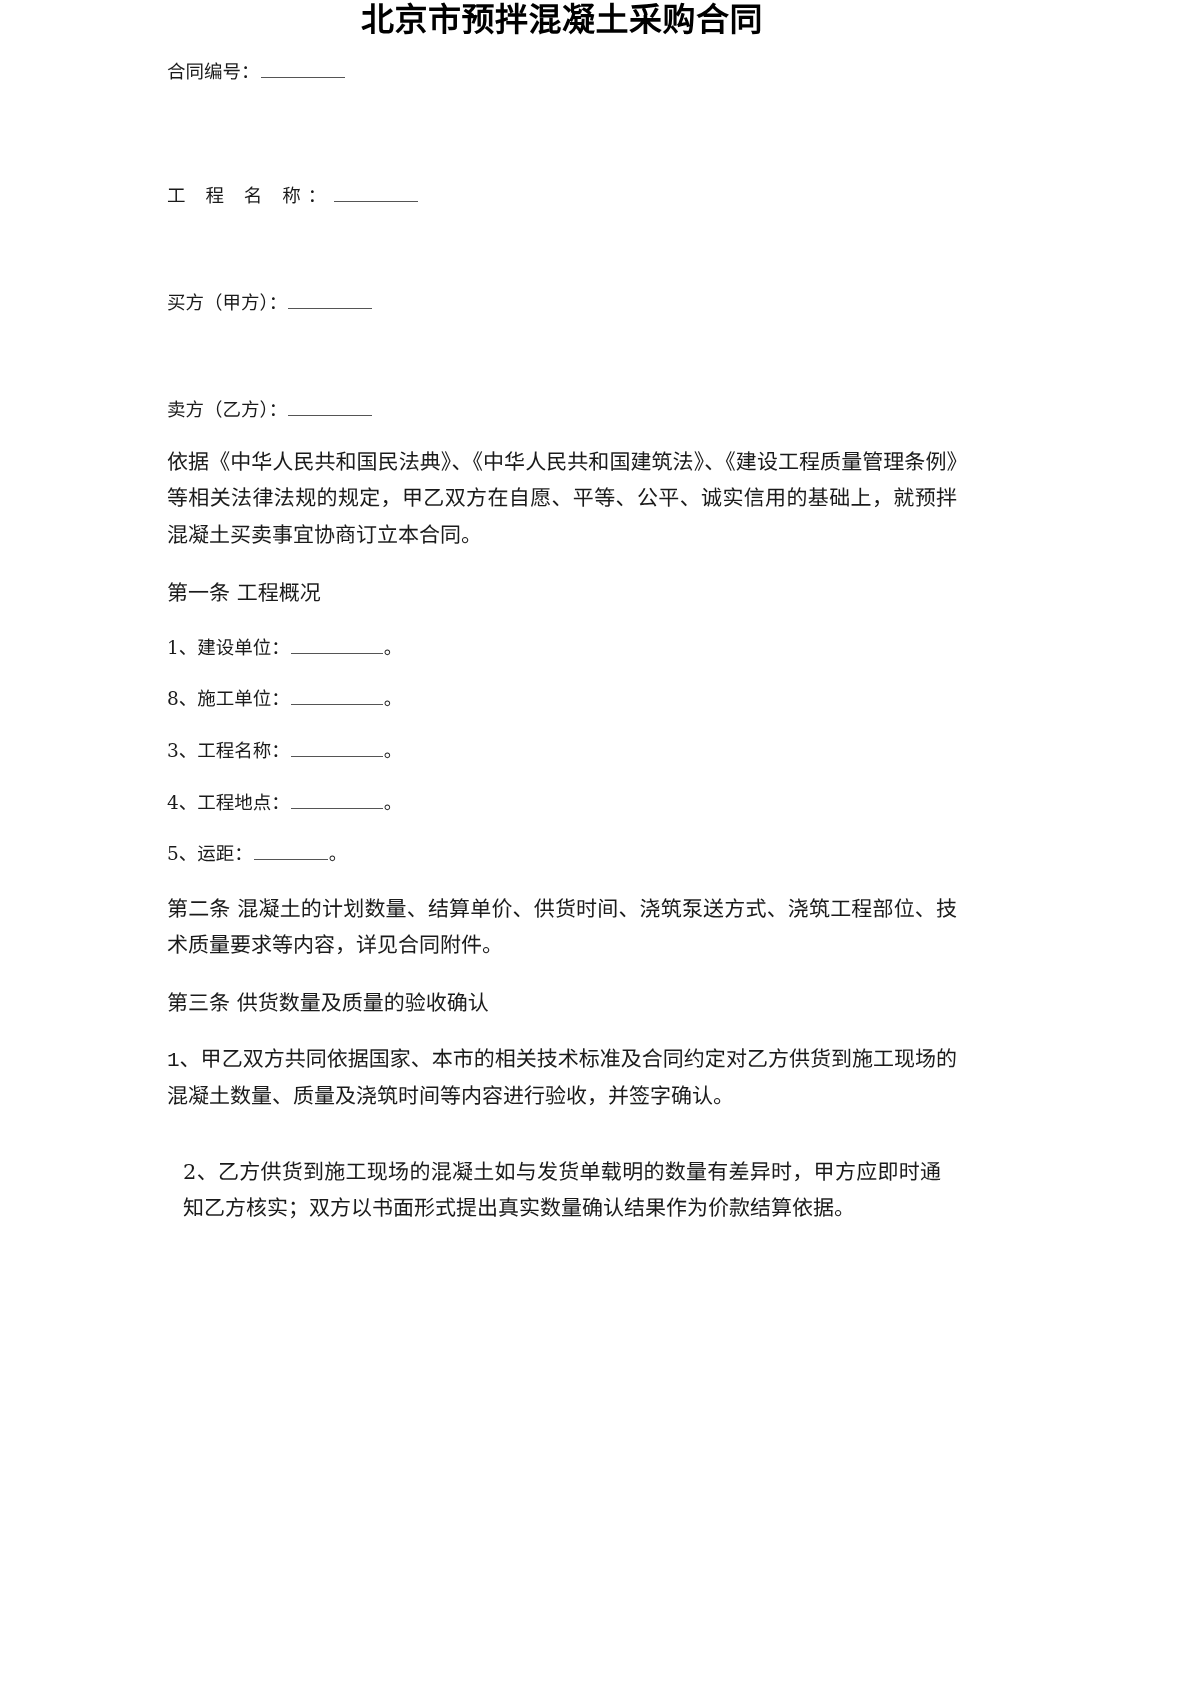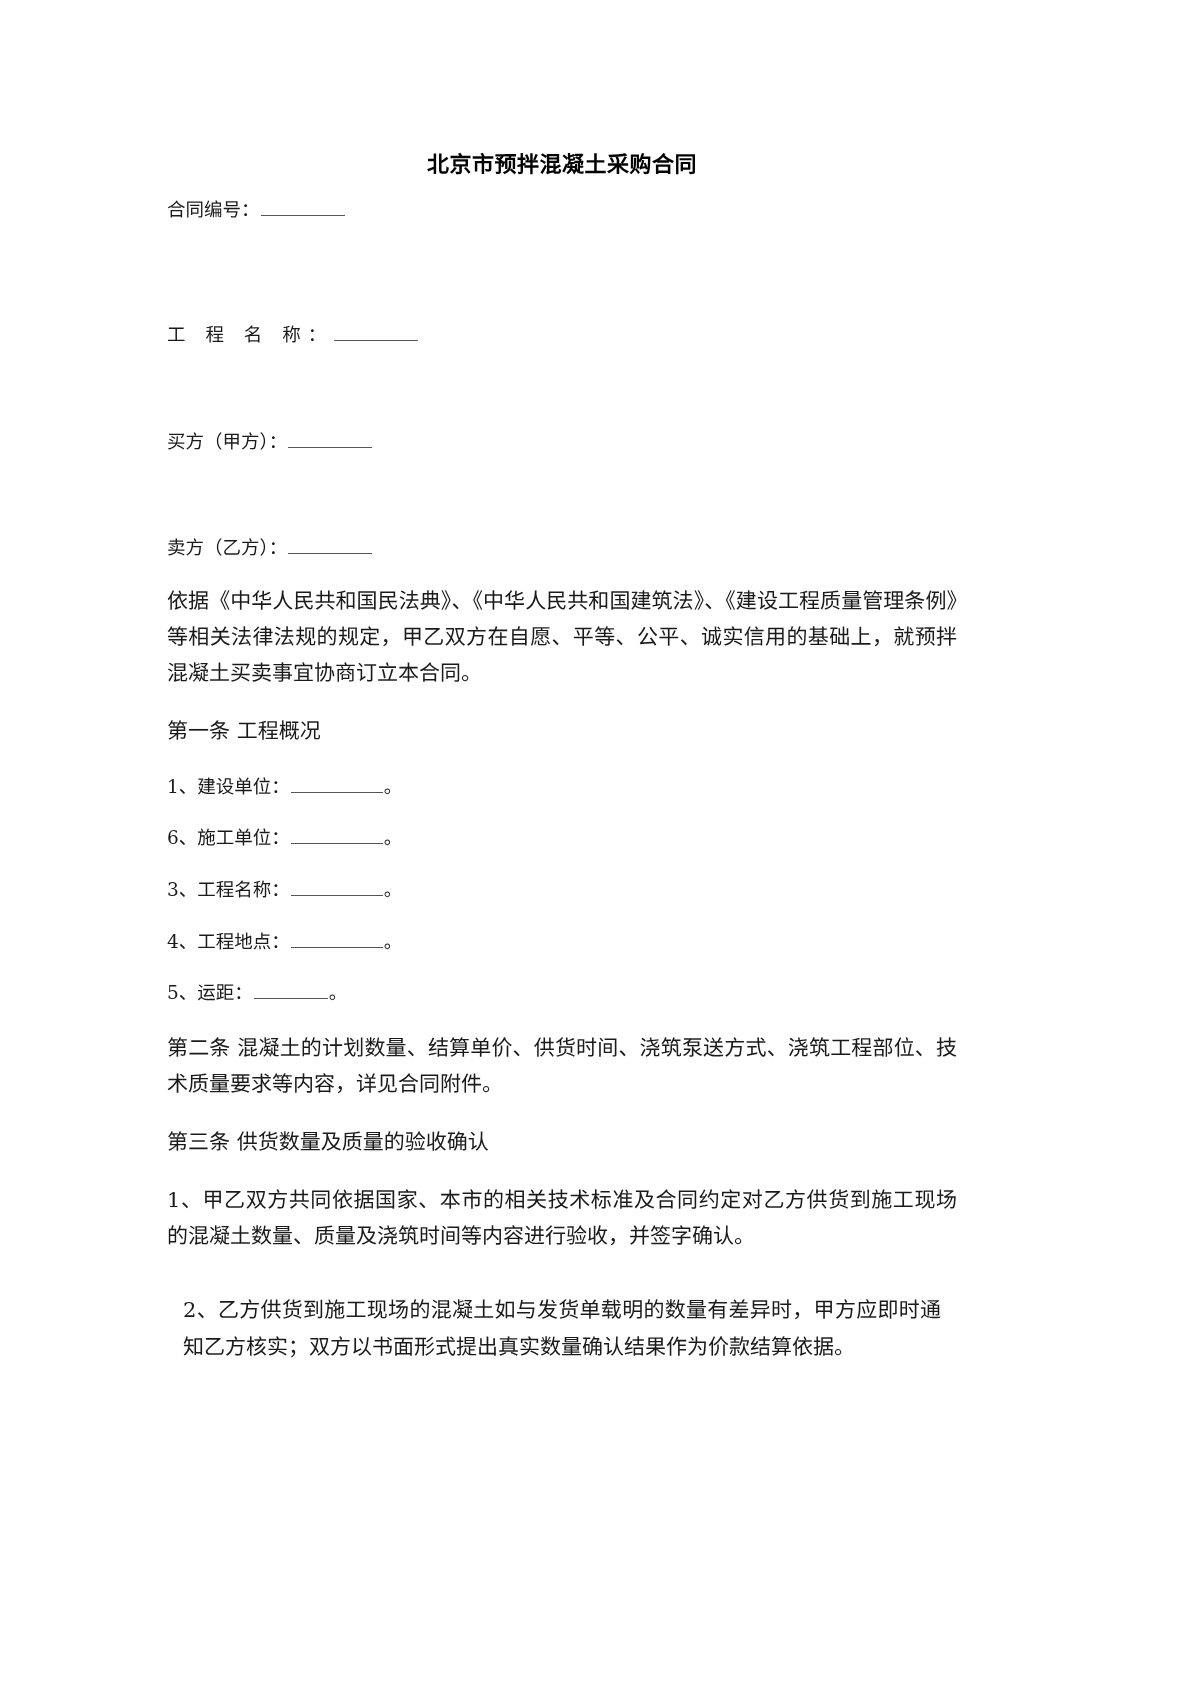--- a/index.html
+++ b/index.html
@@ -25,26 +25,25 @@
     position: absolute;
     left: 167px;
     top: 0;
     width: 790px;
   }
 
   
   .doc-title {
     font-family: "DejaVu Sans", "Liberation Sans", sans-serif;
     font-weight: bold;
-    font-size: 22px;
+    font-size: 33px;
     line-height: 1.2;
     text-align: center;
     letter-spacing: 0.5px;
     margin: 0;
-    padding-top: 152px;
     color: #000;
   }
 
   
   .field-line {
     font-size: 18.5px;
     line-height: 1.55;
     color: #1a1a1a;
     white-space: nowrap;
   }
@@ -122,21 +121,21 @@
 
     <div class="para">第一条  工程概况</div>
 
     <div class="gap-row"></div>
     <div class="field-line">
       <span>1、建设单位：</span><span class="blank blank-lg"></span><span>。</span>
     </div>
 
     <div class="gap-row"></div>
     <div class="field-line">
-      <span>6、施工单位：</span><span class="blank blank-lg"></span><span>。</span>
+      <span>8、施工单位：</span><span class="blank blank-lg"></span><span>。</span>
     </div>
 
     <div class="gap-row"></div>
     <div class="field-line">
       <span>3、工程名称：</span><span class="blank blank-lg"></span><span>。</span>
     </div>
 
     <div class="gap-row"></div>
     <div class="field-line">
       <span>4、工程地点：</span><span class="blank blank-lg"></span><span>。</span>
@@ -150,20 +149,20 @@
     <div class="gap-sec"></div>
 
     <p class="para" style="margin:0;">第二条  混凝土的计划数量、结算单价、供货时间、浇筑泵送方式、浇筑工程部位、技术质量要求等内容，详见合同附件。</p>
 
     <div class="gap-sec"></div>
 
     <div class="para">第三条  供货数量及质量的验收确认</div>
 
     <div class="gap-sec"></div>
 
-    <p class="para" style="margin:0;">1、甲乙双方共同依据国家、本市的相关技术标准及合同约定对乙方供货到施工现场的混凝土数量、质量及浇筑时间等内容进行验收，并签字确认。</p>
+    <p class="para" style="margin:0;font-family:Liberation Mono, monospace;">1、甲乙双方共同依据国家、本市的相关技术标准及合同约定对乙方供货到施工现场的混凝土数量、质量及浇筑时间等内容进行验收，并签字确认。</p>
 
     <div class="gap-sec"></div>
 
     <p class="para" style="margin:16px;">2、乙方供货到施工现场的混凝土如与发货单载明的数量有差异时，甲方应即时通知乙方核实；双方以书面形式提出真实数量确认结果作为价款结算依据。</p>
 
   </div>
 </div>
 
 </body></html>

